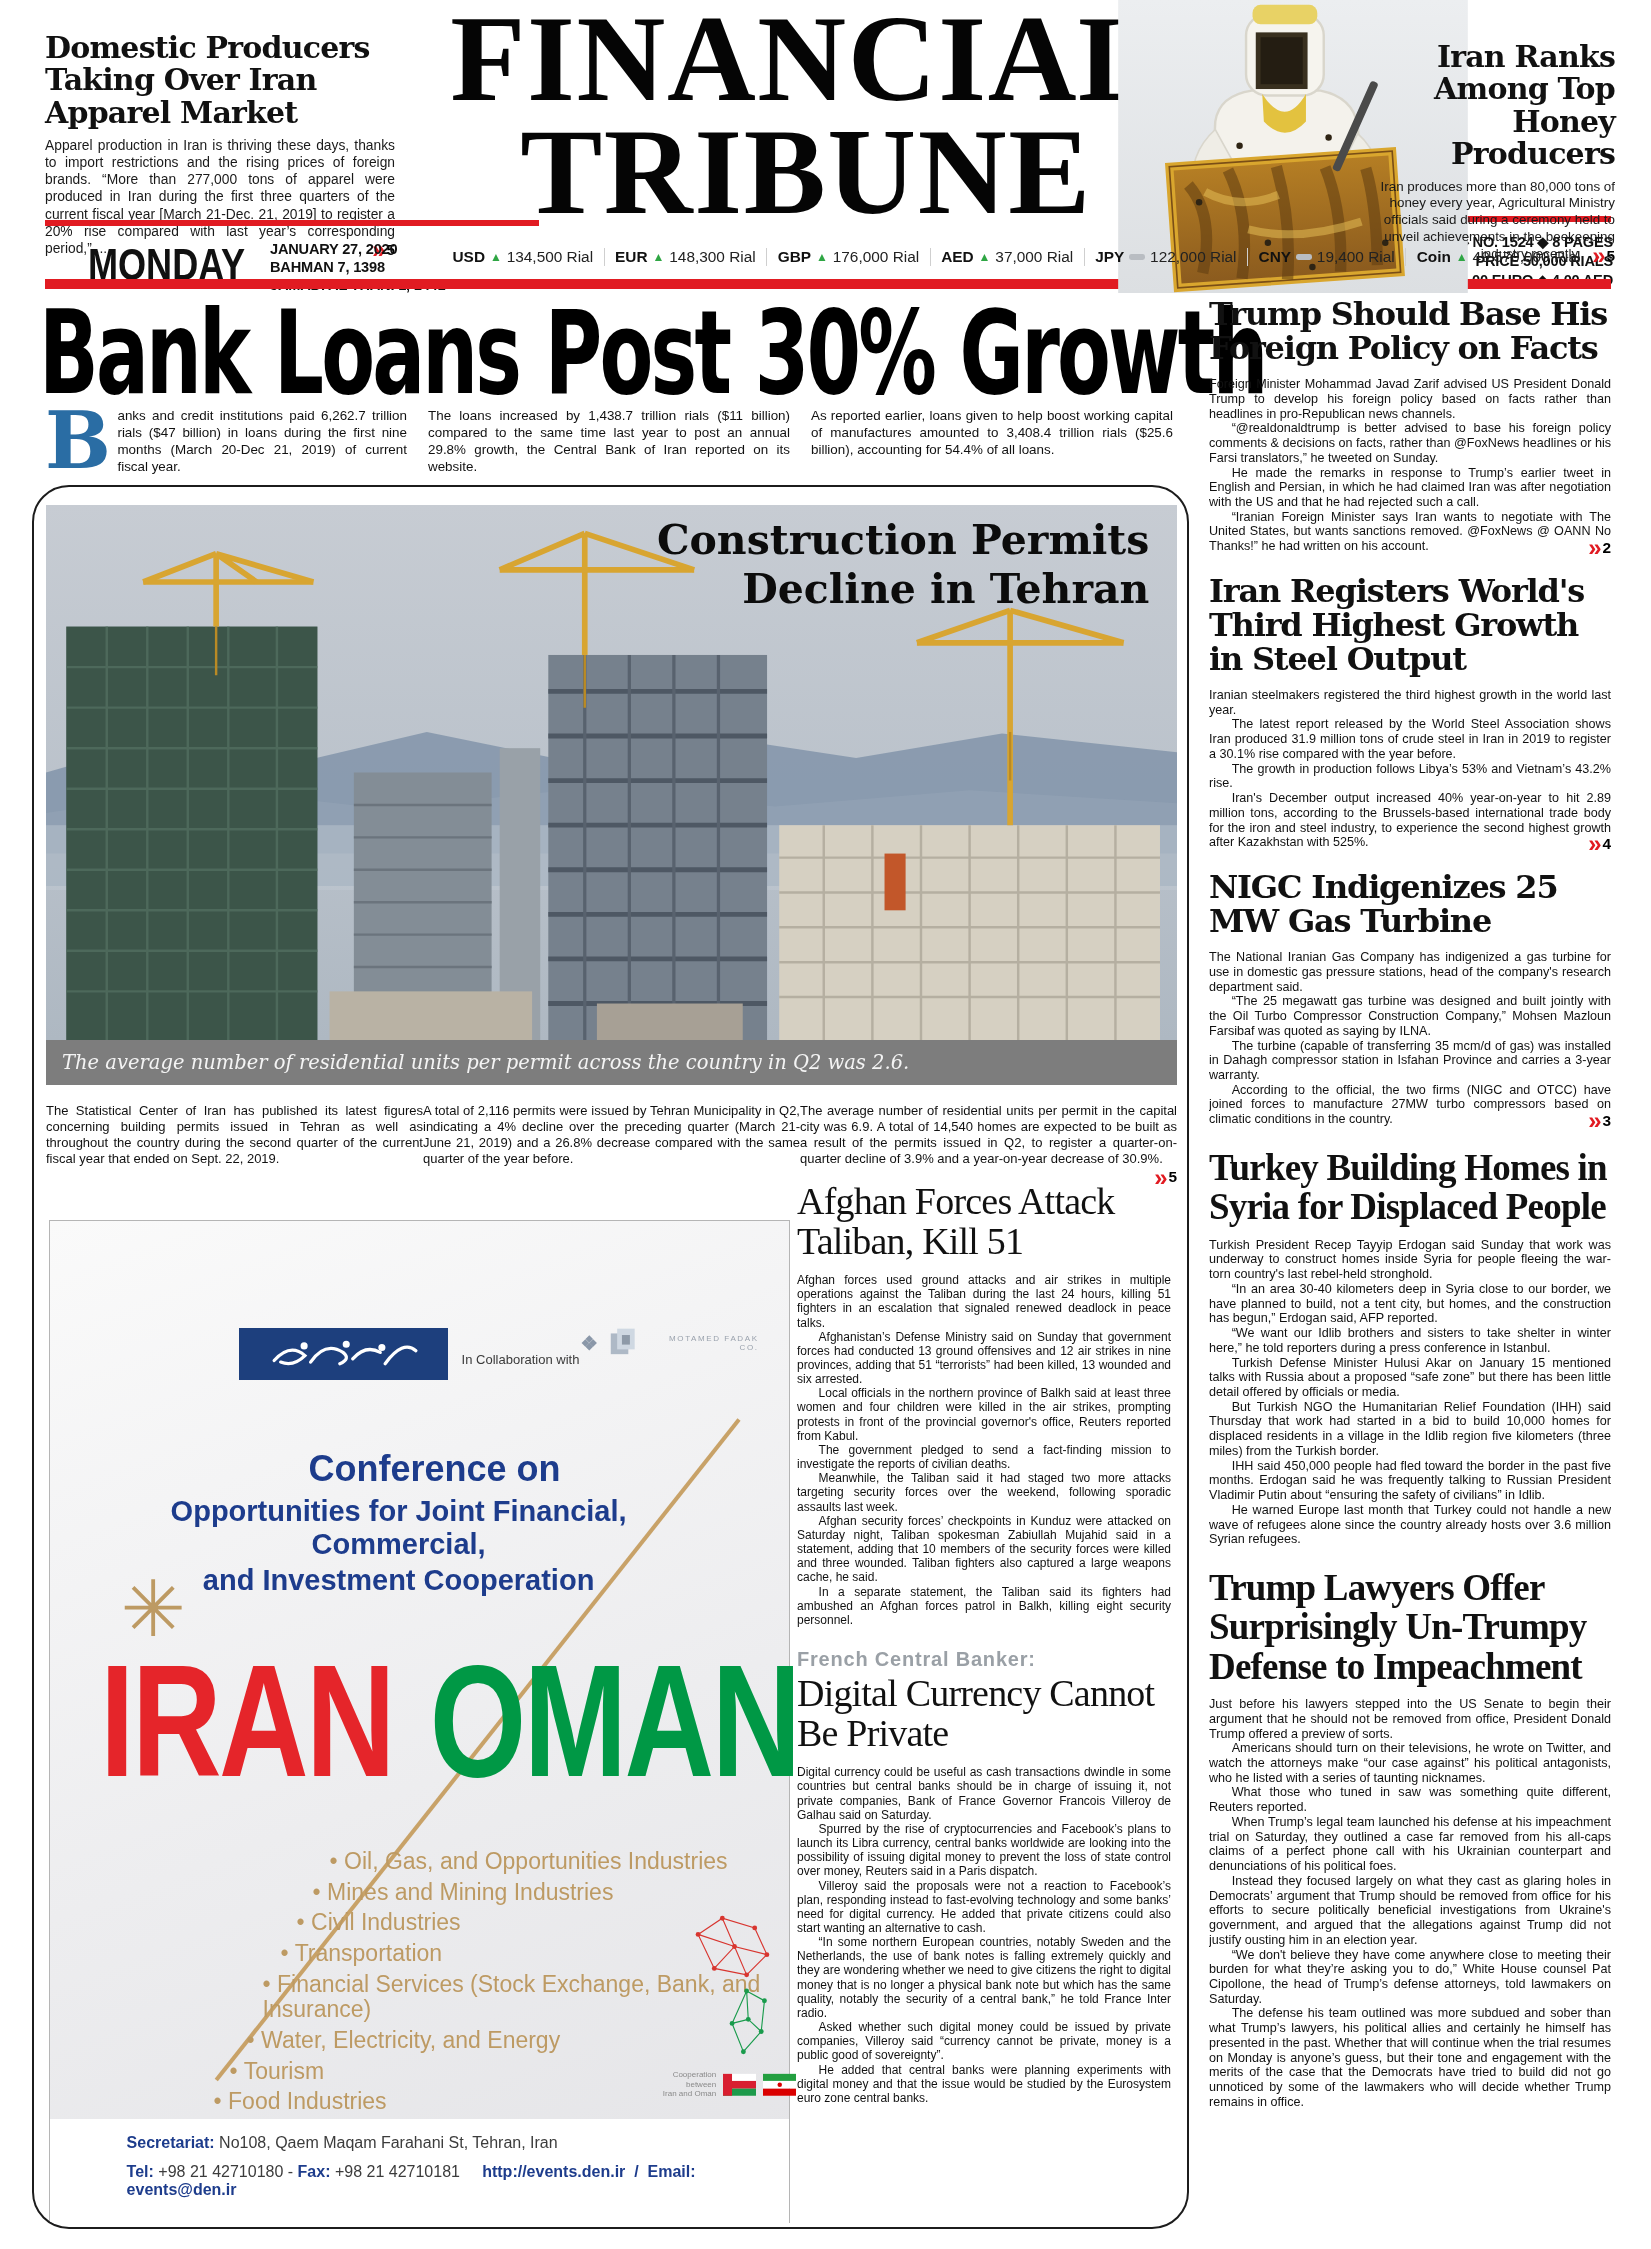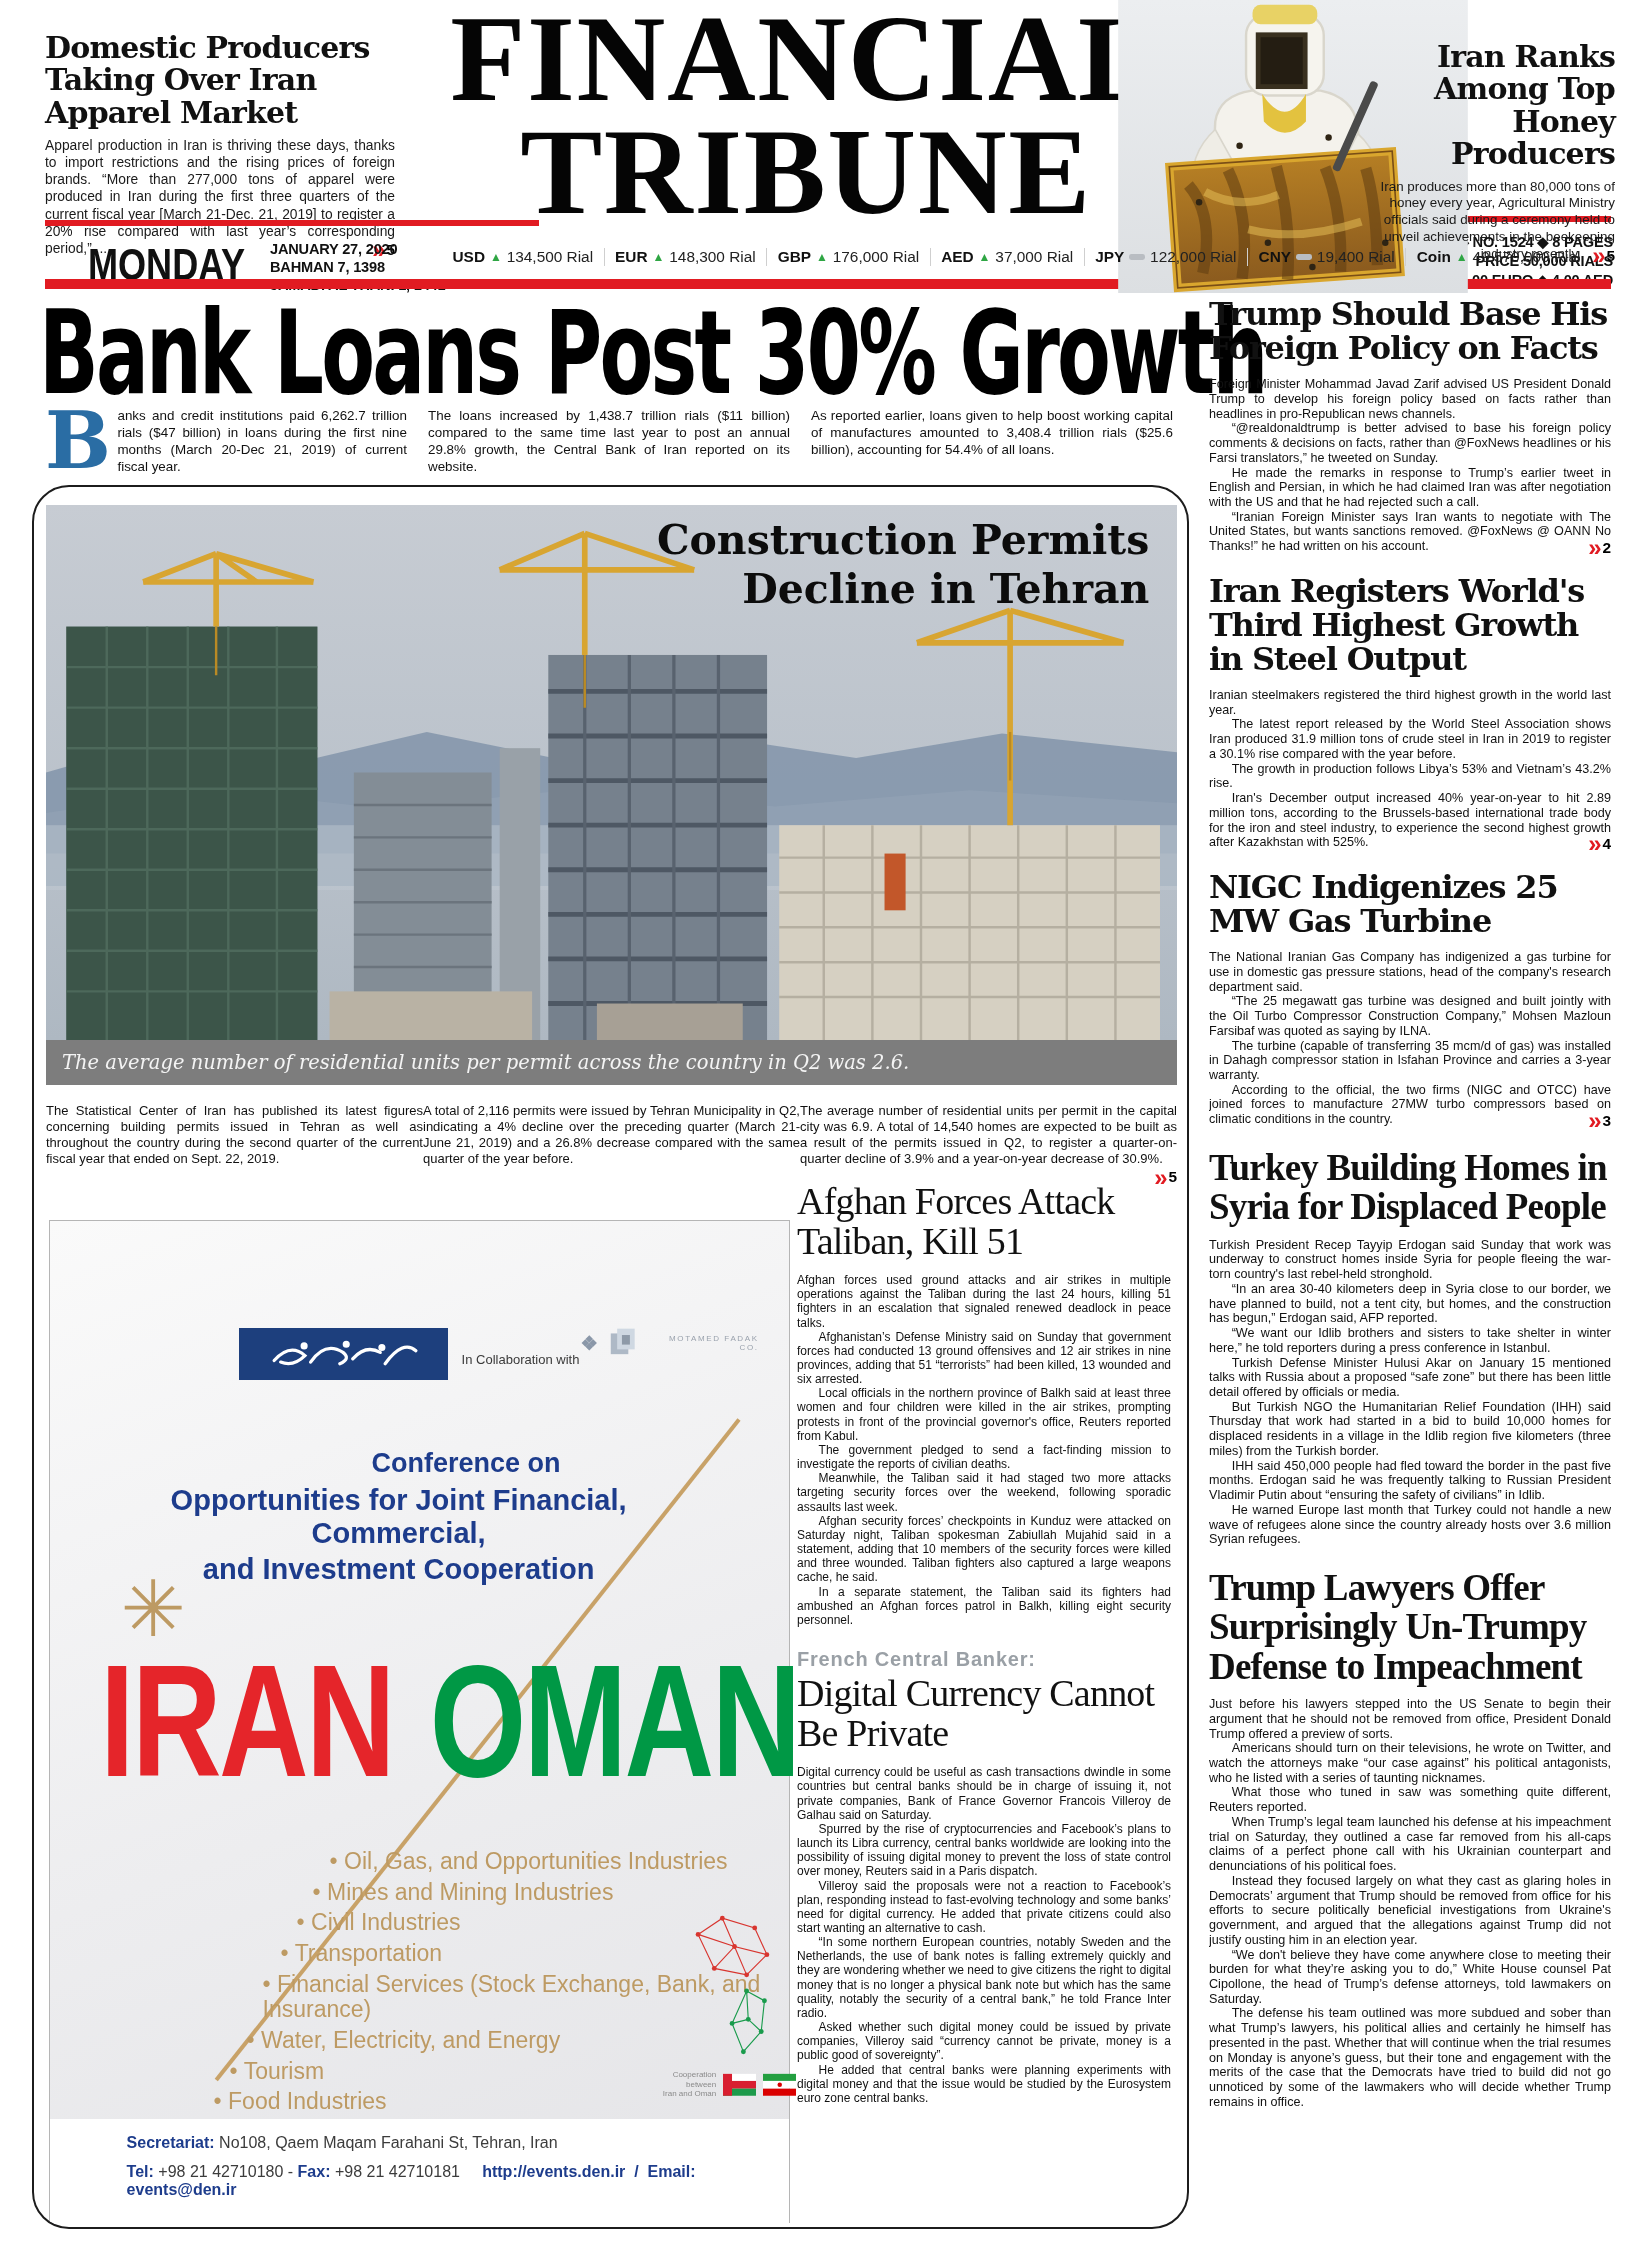--- a/index.html
+++ b/index.html
@@ -83,21 +83,21 @@
   
   #ad{position:absolute; left:14.6px; top:733px; width:741px; height:1003px; border:0.8px solid #b5b5b5;
       background:linear-gradient(160deg,#fafafa 0%, #ededef 55%, #e4e4e7 100%);}
   #ad .goldline{position:absolute; left:0; top:0; pointer-events:none;}
   #calligraphy-bar{position:absolute; left:189px; top:107px; width:209px; height:52px; background:#1d3f7d; display:flex; align-items:center; justify-content:center;}
   #collab{position:absolute; left:412px; top:131px; font-size:13px; color:#3a3a3a;}
   #fadak-logo{position:absolute; left:531px; top:104px; width:178px; display:flex; gap:8px; align-items:center;}
   #fadak-logo .txt{font-size:8px; letter-spacing:1.6px; color:#9aa2ad; text-align:right;}
   #fadak-logo .fa{font-size:19.5px; color:#8a97a8; font-weight:700;}
   #conf{position:absolute; left:49px; top:227px; width:600px; color:var(--poster-blue); font-weight:700;}
-  #conf .l1{text-align:right; padding-right:138px; font-size:27px; margin-bottom:4.9px;}
+  #conf .l1{text-align:right; padding-right:138px; font-size:36px; margin-bottom:4.9px;}
   #conf .l2{text-align:center; font-size:29px;}
   #conf .l3{text-align:center; font-size:29px; margin-top:3.2px;}
   #flower{position:absolute; left:71px; top:349px; font-size:78px; color:var(--tan); line-height:1;}
   #countries{position:absolute; left:50px; top:421px; white-space:nowrap; transform:scaleX(.78); transform-origin:left top;
     font-family:"Liberation Sans", sans-serif; font-weight:700; font-size:159px; line-height:1; letter-spacing:-3.2px;}
   #countries .iran{color:var(--iran-red);}
   #countries .oman{color:var(--oman-green); margin-left:47px;}
   ul.topics{position:absolute; left:0; top:628px; width:741px; list-style:none;}
   ul.topics li{font-size:23px; color:var(--tan); line-height:1.12; margin-bottom:4.9px;}
   ul.topics li::before{content:"• "; color:var(--tan);}

